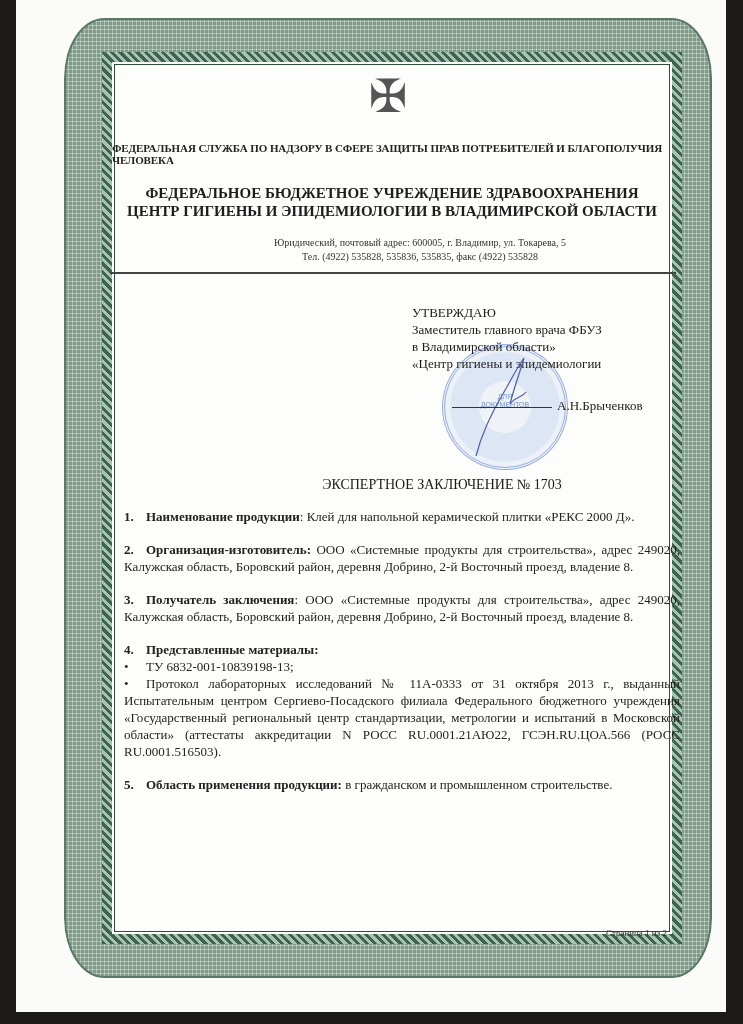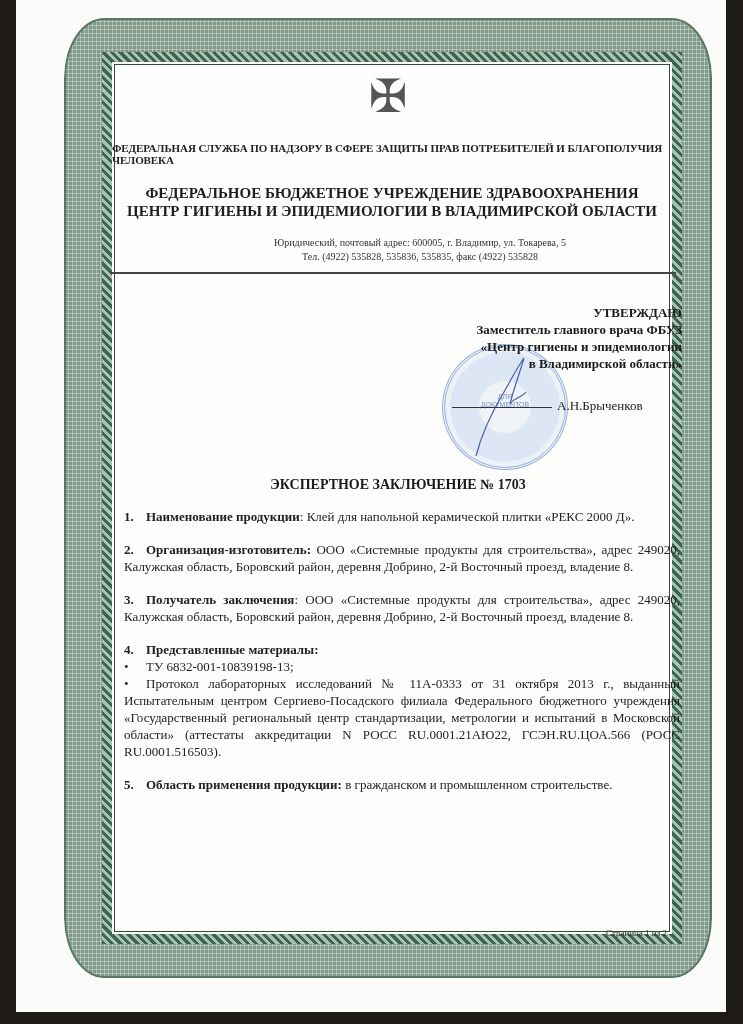--- a/index.html
+++ b/index.html
@@ -53,43 +53,43 @@
     position:absolute; left:0; top:174px; width:616px; text-align:center;
     font-size:10px; line-height:14px; color:#333;
   }
   .hr {
     position:absolute; left:-2px; top:210px; width:566px; height:2px; background:#444;
   }
   .reg {
     position:absolute; left:24px; top:242px; font-size:13px; font-weight:bold; line-height:17px;
   }
   .approve {
-    position:absolute; left:300px; top:242px; width:270px; text-align:right;
-    font-size:13px; font-weight:bold; line-height:17px;
+    position:absolute; left:300px; top:242px; width:270px; text-align:left;
+    font-size:13px; font-weight:normal; line-height:17px;
   }
   .stamp {
     position:absolute; left:330px; top:282px; width:120px; height:120px;
     border-radius:50%;
     border:3px double rgba(80,120,200,0.55);
     background:radial-gradient(circle, rgba(120,160,220,0.10) 0 30%, rgba(110,150,220,0.22) 31% 64%, rgba(120,160,220,0.12) 65%);
   }
   .stamp-center {
     position:absolute; left:0; top:46px; width:100%; text-align:center;
     font-family:"Liberation Sans", sans-serif; font-size:7px; color:rgba(70,110,190,0.75); line-height:8px;
   }
   .signature-svg { position:absolute; left:350px; top:290px; width:80px; height:110px; }
   .sig-line {
     position:absolute; left:340px; top:345px; width:100px; height:1px; background:#333;
   }
   .signer {
     position:absolute; left:445px; top:336px; font-size:13px; font-weight:normal;
   }
   .doc-title {
     position:absolute; left:0; top:415px; width:572px; text-align:center;
-    font-size:14px; font-weight:bold;
+    font-size:14px; font-weight:normal;padding-left:44px;
   }
   .sections {
     position:absolute; left:12px; top:446px; width:556px;
     font-size:13px; line-height:17px; text-align:justify; color:#222;
   }
   .section { margin-bottom:16px; }
   .section .num { font-weight:bold; display:inline-block; width:22px; }
   .section .lbl { font-weight:bold; }
   .bullet { display:flex; }
   .bullet .dot { width:22px; flex:none; }
@@ -126,22 +126,22 @@
       <div class="stamp">
         <div class="stamp-center">
           <div>ДЛЯ</div>
           <div>ДОКУМЕНТОВ</div>
         </div>
       </div>
 
       <div class="approve">
         <div>УТВЕРЖДАЮ</div>
         <div>Заместитель главного врача ФБУЗ</div>
+        <div>в Владимирской области»</div>
         <div>«Центр гигиены и эпидемиологии</div>
-        <div>в Владимирской области»</div>
       </div>
 
       <svg class="signature-svg" viewBox="0 0 80 110">
         <path d="M14 104 C 20 80, 30 60, 42 40 C 50 26, 56 14, 62 6 C 58 20, 52 36, 48 52 C 54 44, 60 46, 64 40" fill="none" stroke="#4a5ea8" stroke-width="1.2"></path>
       </svg>
 
       <div class="sig-line"></div>
       <div class="signer">А.Н.Брыченков</div>
 
       <div class="doc-title">ЭКСПЕРТНОЕ ЗАКЛЮЧЕНИЕ № 1703</div>

